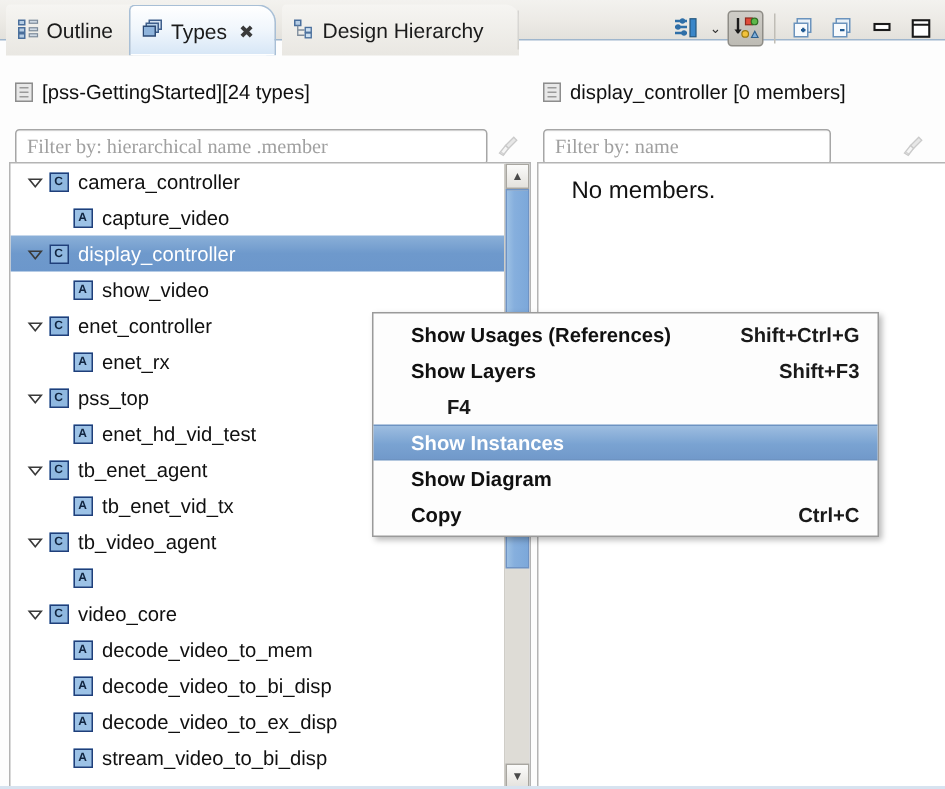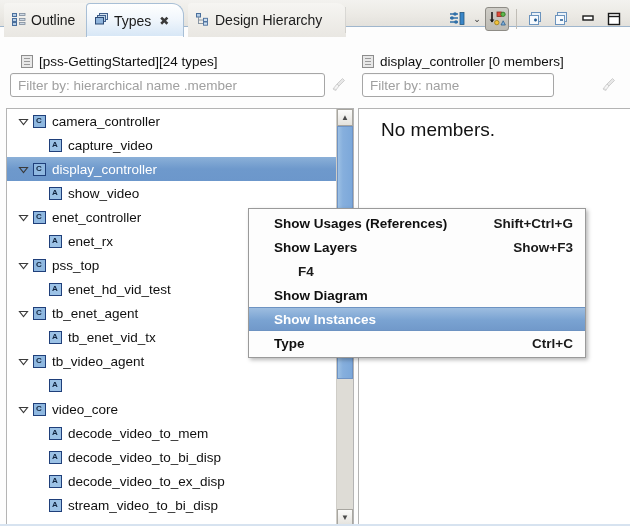--- a/index.html
+++ b/index.html
@@ -75,34 +75,34 @@
   
   .panes {
     position:absolute; left:0; top:38px; right:0; bottom:0;
     background:#fdfdfd;
   }
   .hdr {
     position:absolute; top:12px; height:22px;
     display:flex; align-items:center; gap:6px;
     font-size:13.5px; color:#101010; white-space:nowrap;
   }
-  #hdr-left  { left: 10px; margin-left: 11px; }
+  #hdr-left  { left: 10px; }
   #hdr-right { left: 362px; }
 
   .sq-icon {
     width:12px; height:13px; box-sizing:border-box;
     border:1px solid #8d8d8d; background:#e8e8e8;
     position:relative; flex:none;
   }
   .sq-icon::before{
     content:""; position:absolute; left:2px; right:2px; top:2px; height:1px;
     background:#9a9a9a; box-shadow:0 3px 0 #9a9a9a, 0 6px 0 #9a9a9a;
   }
 
-  .filterrow { position:absolute; top:35px; height:26px; }
+  .filterrow { position:absolute; top:48px; height:26px;font-family:Liberation Serif, serif; }
   .filterbox {
     position:absolute; top:0; height:24px; box-sizing:border-box;
     border:1px solid #a6a6a6; border-radius:3px; background:#ffffff;
     display:flex; align-items:center; padding:0 7px;
     font-size:13.5px; color:#a0a0a0;
     box-shadow: 0 1px 1px rgba(0,0,0,0.03) inset;
   }
   #filter-left  { left: 10px; width: 315px; }
   #filter-right { left: 362px; width: 192px; }
 
@@ -115,21 +115,21 @@
     position:absolute; top:70px; bottom:0; left:6px; width:348px;
     background:#ffffff; border:1px solid #b4b4b4; border-bottom:none;
     box-sizing:border-box; overflow:hidden;
   }
   .memberbox {
     position:absolute; top:70px; bottom:0; left:358px; right:0;
     background:#ffffff; border-top:1px solid #b4b4b4; border-left:1px solid #b4b4b4;
     box-sizing:border-box; overflow:hidden;
   }
   .no-members {
-    position:absolute; left:22px; top:10px; font-size:19px; color:#121212;
+    position:absolute; left:22px; top:10px; font-size:16px; color:#121212;
   }
 
   .row {
     position:relative; height:24px; display:flex; align-items:center;
     font-size:13.5px; color:#101010; white-space:nowrap;
     padding-left:8px; box-sizing:border-box;
   }
   .row.sel {
     background: linear-gradient(to bottom,#8bb0d8 0%, #6e99cc 50%, #6c97cb 100%);
     color:#ffffff;
@@ -499,35 +499,35 @@
       <div class="no-members">No members.</div>
     </div>
 
     <div class="ctxmenu" id="ctxmenu">
         <div class="mi">
           <span>Show Usages (References)</span>
           <span class="accel">Shift+Ctrl+G</span>
         </div>
         <div class="mi">
           <span>Show Layers</span>
-          <span class="accel">Show+F3</span>
+          <span class="accel">Shift+F3</span>
         </div>
         <div class="mi">
           <span class="accel">F4</span>
+        </div>
+        <div class="mi hl">
+          <span>Show Instances</span>
+          <span class="accel"></span>
         </div>
         <div class="mi">
           <span>Show Diagram</span>
           <span class="accel"></span>
         </div>
-        <div class="mi hl">
-          <span>Show Instances</span>
-          <span class="accel"></span>
-        </div>
         <div class="mi">
-          <span>Type</span>
+          <span>Copy</span>
           <span class="accel">Ctrl+C</span>
         </div>
       </div>
 
   </div>
 
   <div class="botline"></div>
 </div>
 
 </body></html>

